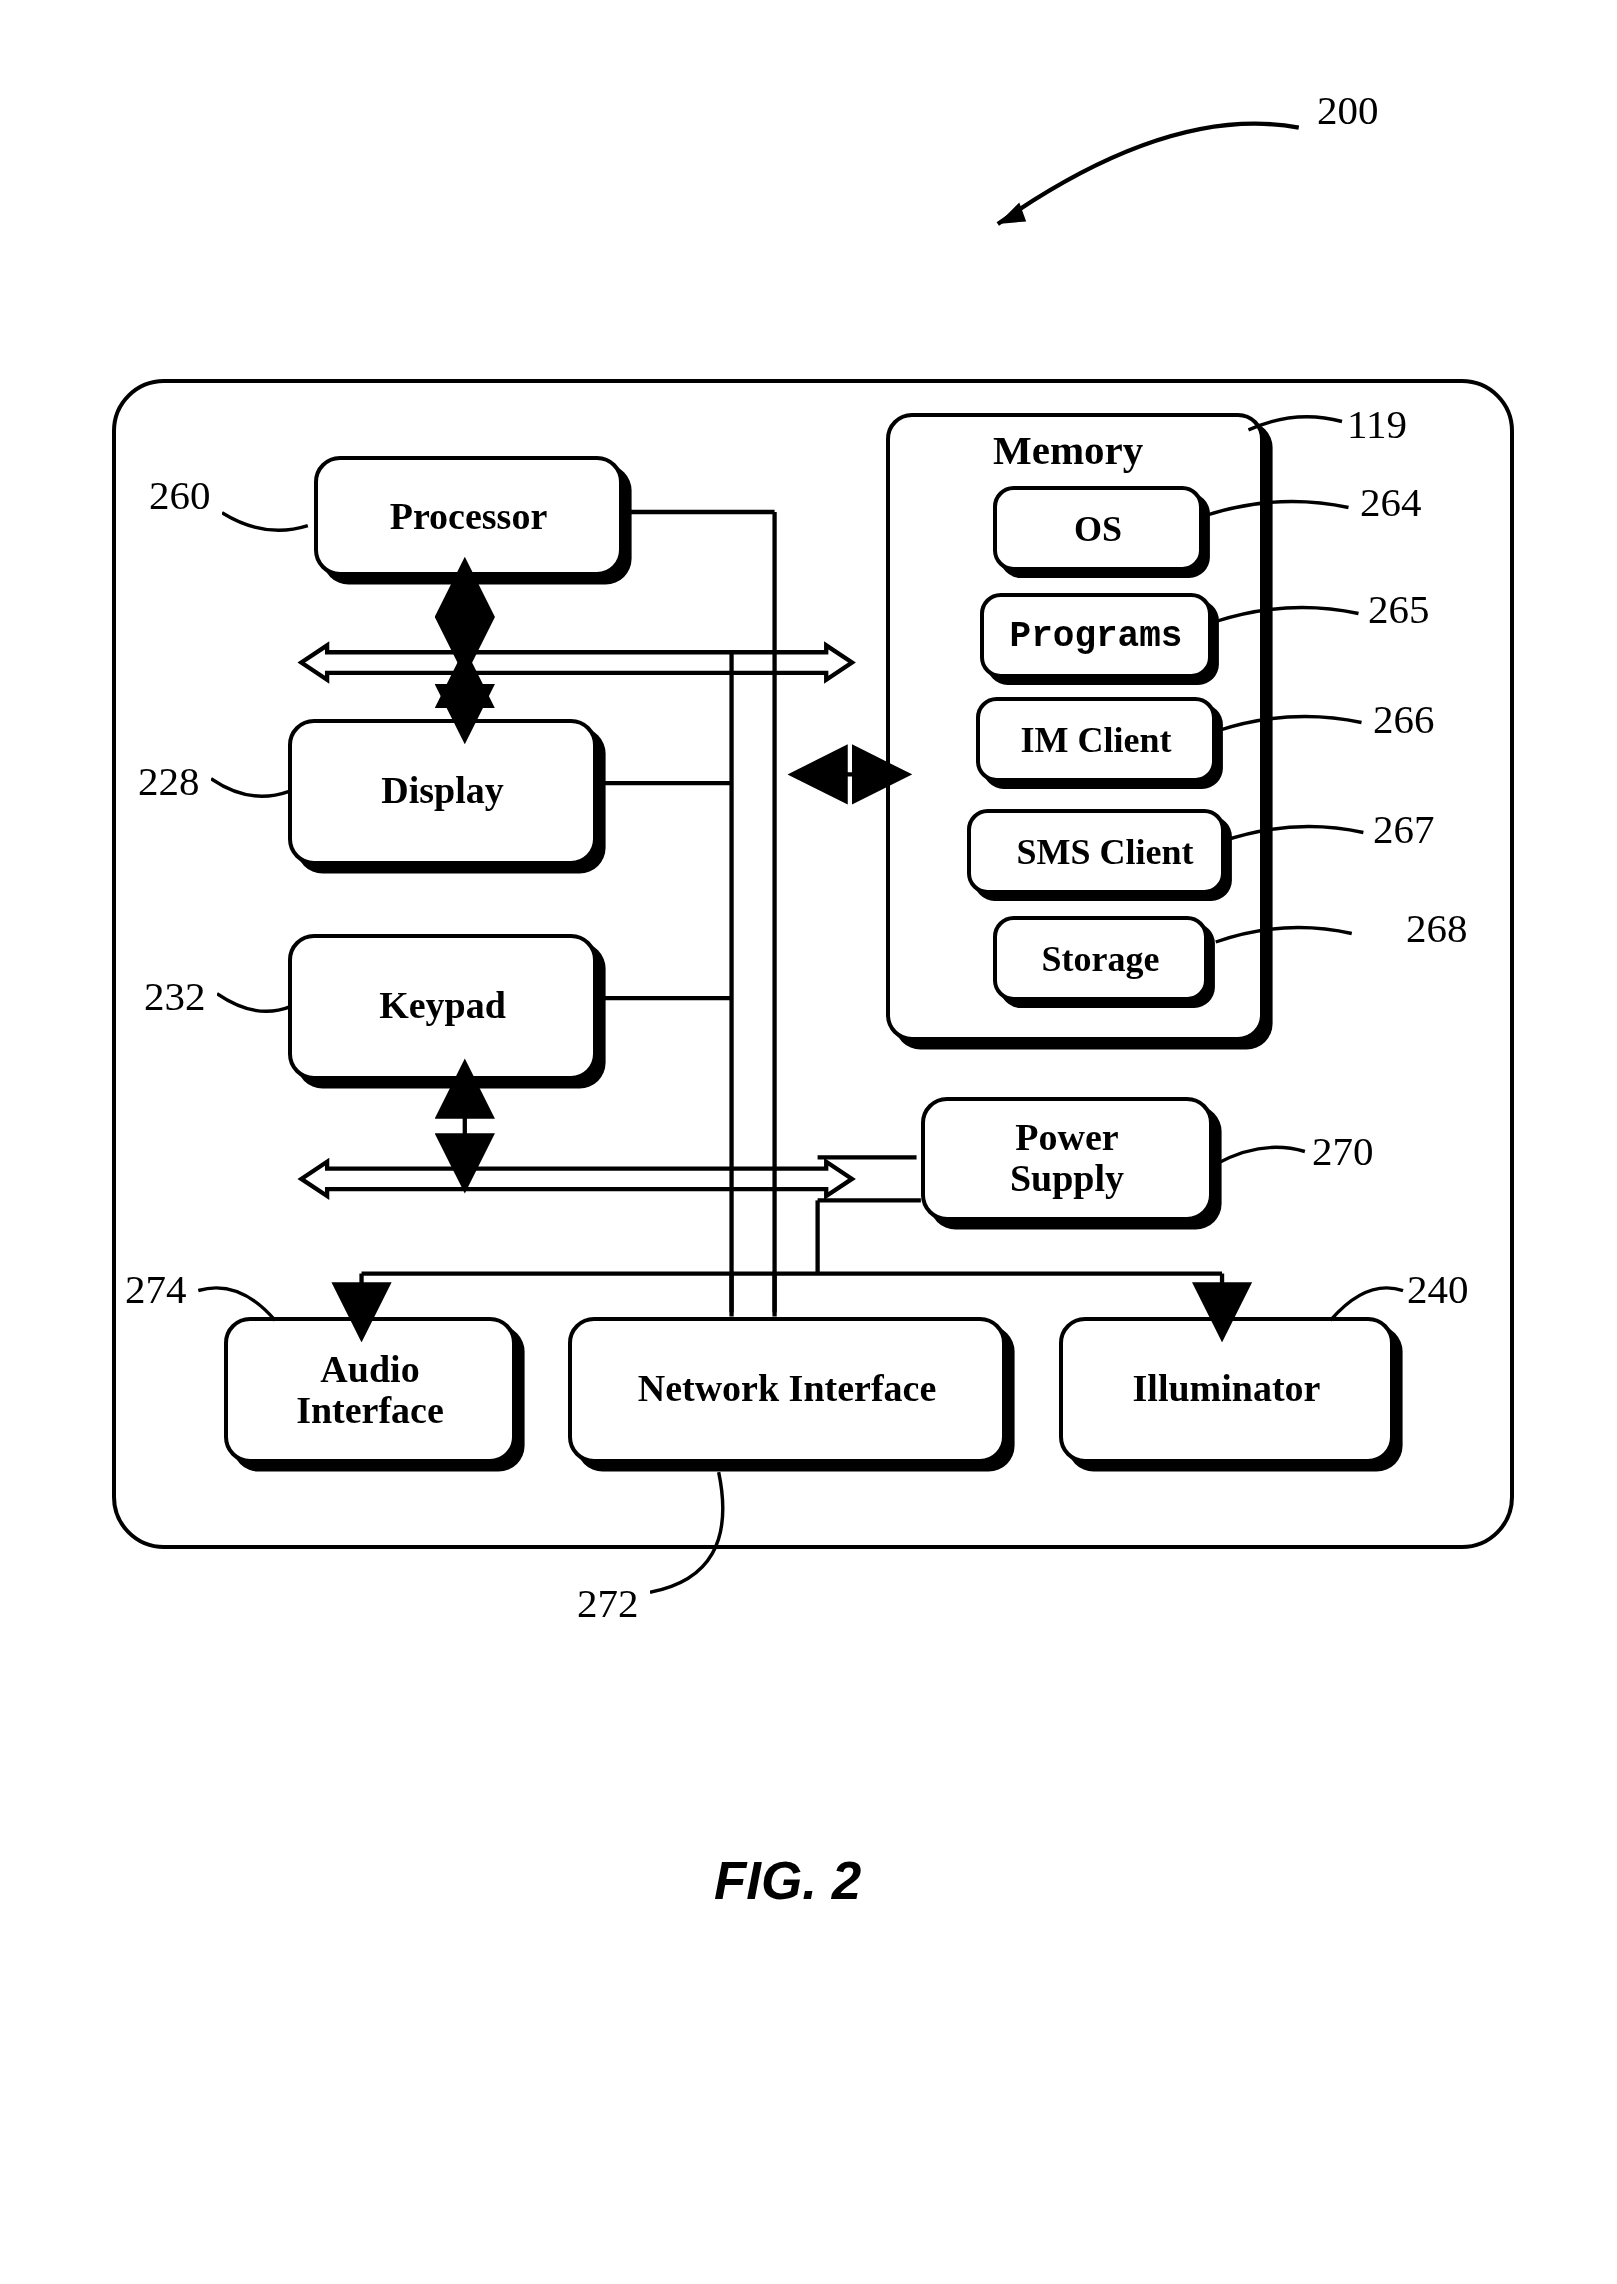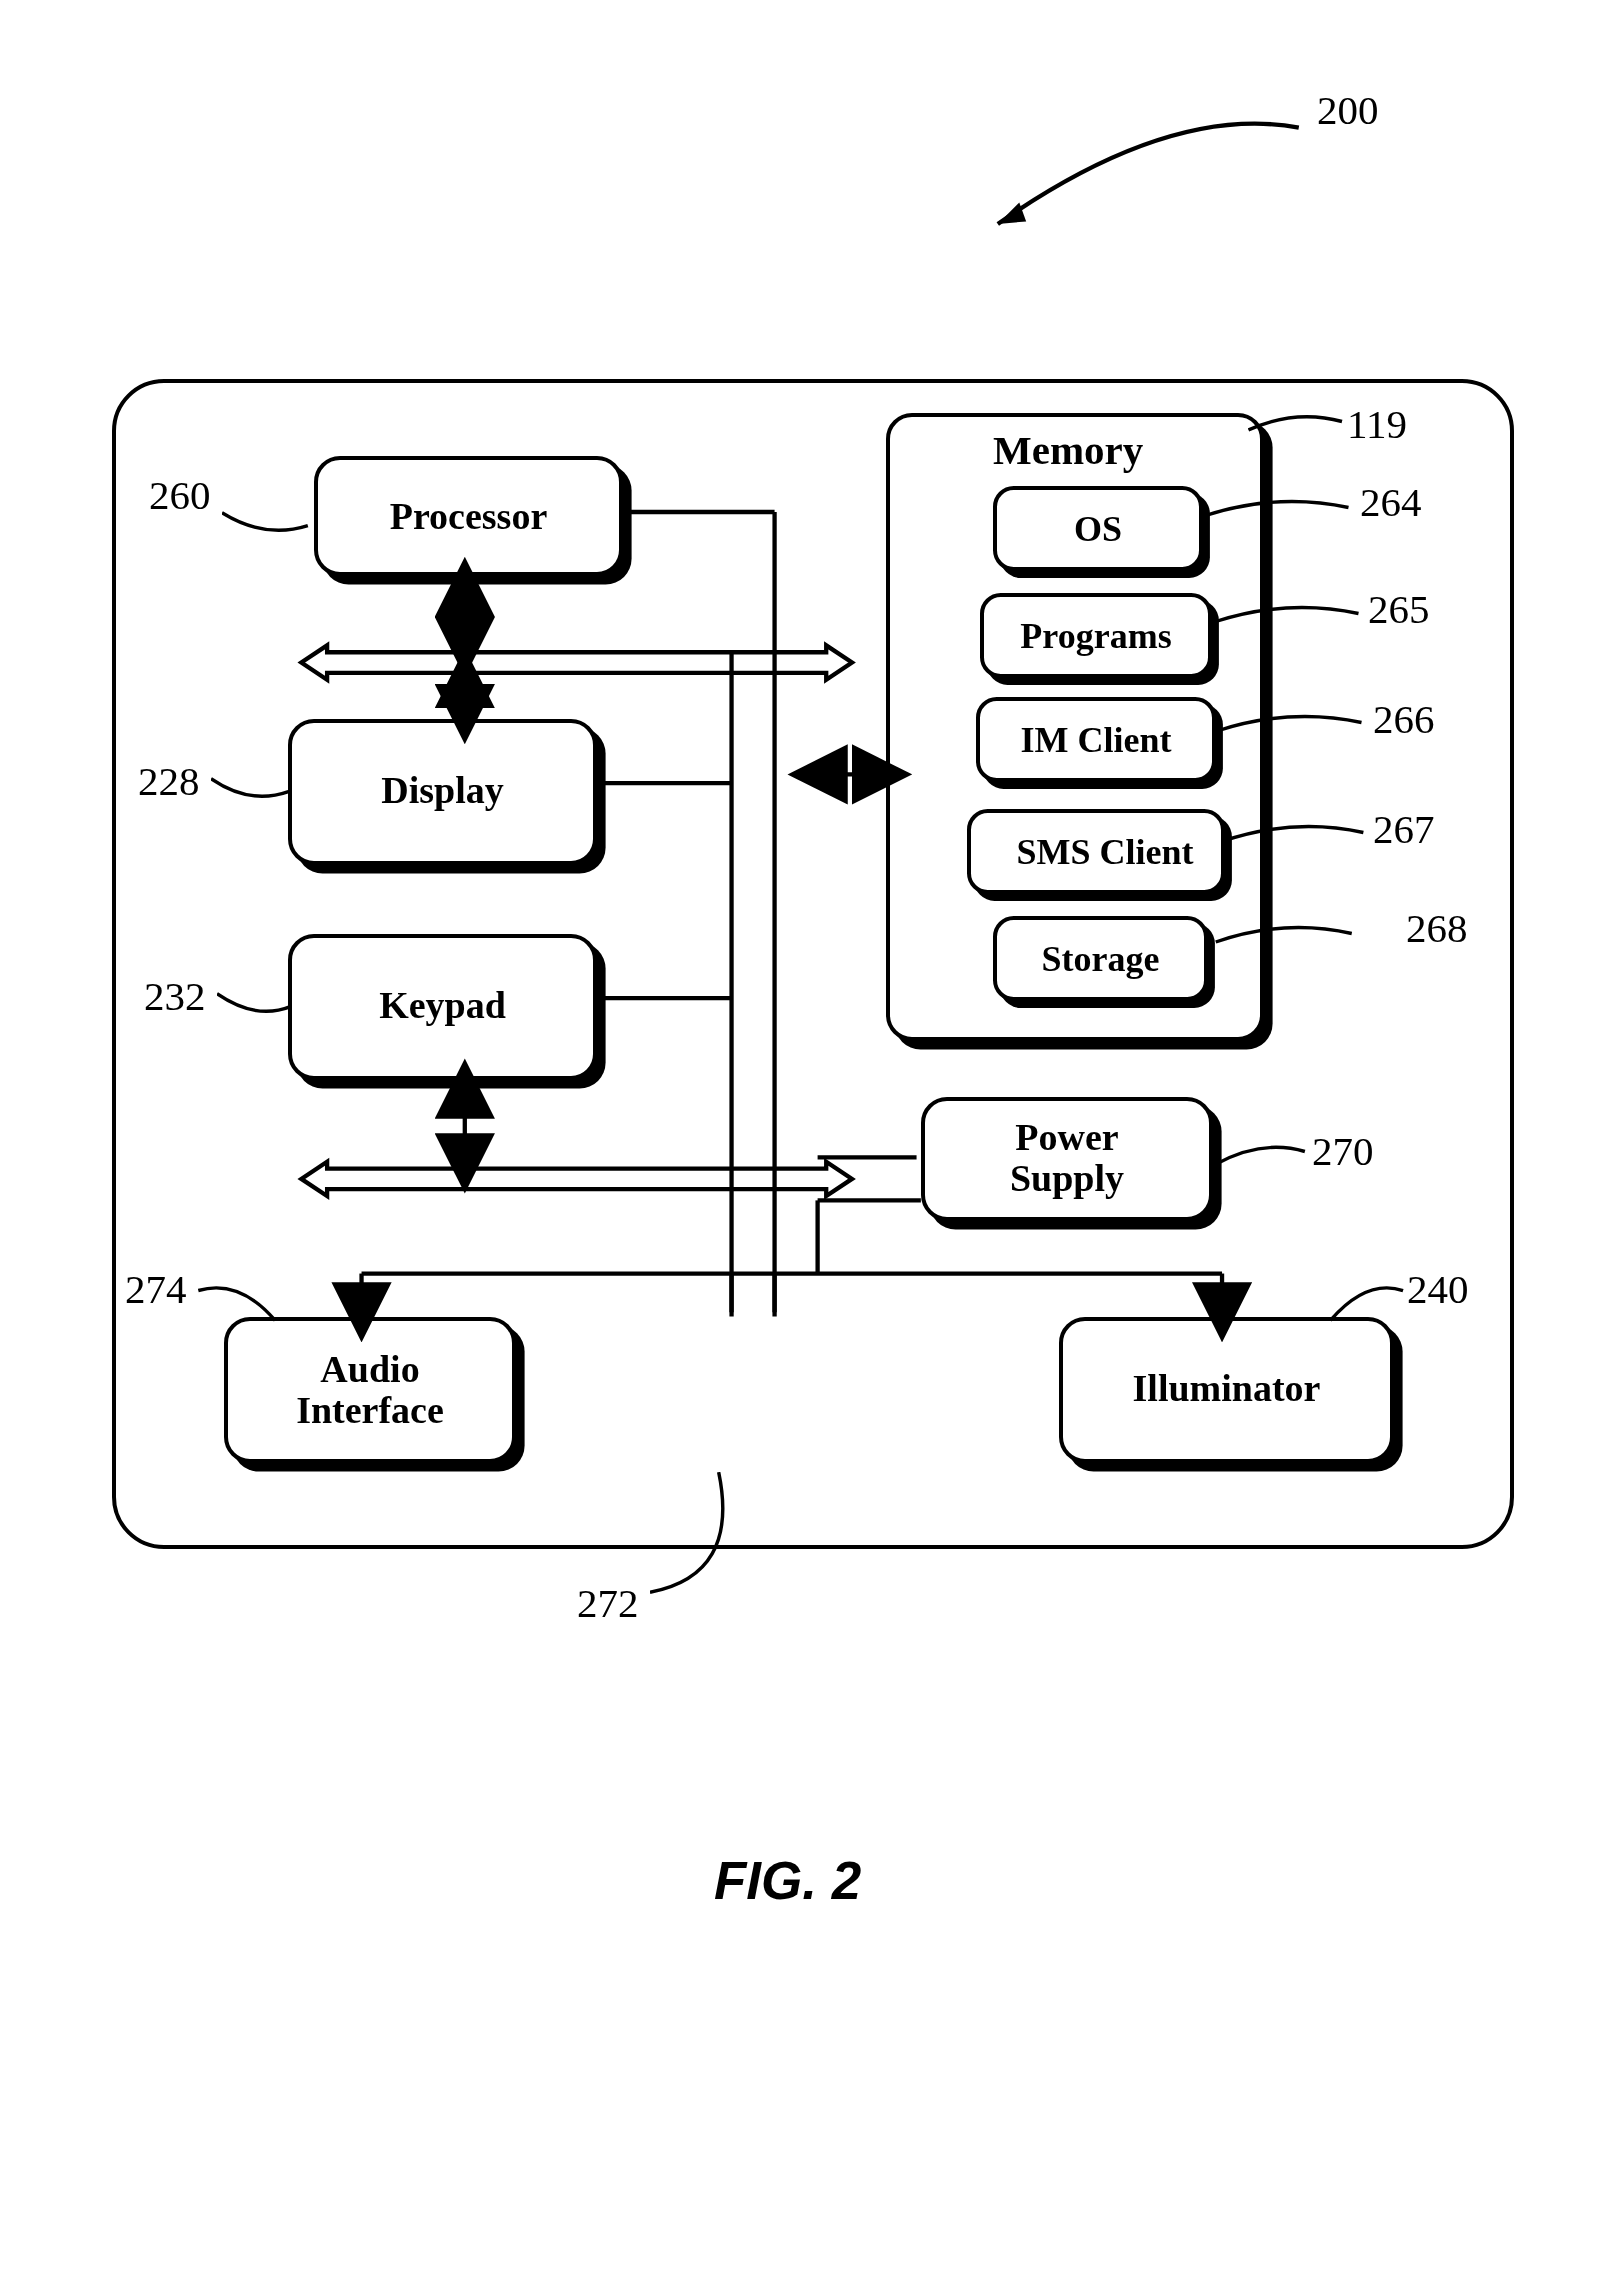--- a/index.html
+++ b/index.html
@@ -116,21 +116,21 @@
     <path d="M 0 25 Q 45 56 85 40" stroke="#000" stroke-width="4" fill="none"></path>
   </svg>
 
   <div class="memory-block" style="left:886px; top:413px; width:370px; height:620px;">
     <div class="memory-title" style="left:103px; top:8.6px;">Memory</div>
 
     <div class="small-block" style="left:103px; top:69px; width:202px; height:77px;">
       <div class="label" style="top:20.7px; font-weight:bold;">OS</div>
     </div>
 
-    <div class="small-block" style="left:90px; top:176px; width:224px; height:77px;">
+    <div class="small-block" style="left:90px; top:176px; width:224px; height:77px;font-family:Liberation Mono, monospace;">
       <div class="label" style="top:20.7px; font-weight:bold;">Programs</div>
     </div>
 
     <div class="small-block" style="left:86px; top:280px; width:232px; height:77px;">
       <div class="label" style="top:20.7px; font-weight:bold;">IM Client</div>
     </div>
 
     <div class="small-block" style="left:77px; top:392px; width:250px; height:77px;">
       <div class="label" style="top:20.7px; font-weight:bold;padding-left:18px;">SMS Client</div>
     </div>
@@ -179,20 +179,23 @@
   </svg>
 
   <div class="block" style="left:224px; top:1317px; width:284px; height:138px;">
     <div class="label" style="top:27.5px; font-weight:bold;">Audio<br>Interface</div>
   </div>
   <div class="ref-num" style="left:125px; top:1265px;">274</div>
   <svg class="connectors" style="left:198px; top:1282px;" width="86" height="47" viewBox="0 0 100 55">
     <path d="M 0 10 Q 48 -4 90 45" stroke="#000" stroke-width="4" fill="none"></path>
   </svg>
 
+  <div class="block" style="left:568px; top:1317px; width:430px; height:138px;">
+    <div class="label" style="top:47px; font-weight:bold;">Network Interface</div>
+  </div>
   <div class="ref-num" style="left:577px; top:1579px;">272</div>
   <svg class="connectors" style="left:650px; top:1472px;" width="103" height="129" viewBox="0 0 120 150">
     <path d="M 80 0 Q 105 120 0 140" stroke="#000" stroke-width="4" fill="none"></path>
   </svg>
 
   <div class="block" style="left:1059px; top:1317px; width:327px; height:138px;">
     <div class="label" style="top:47px; font-weight:bold;">Illuminator</div>
   </div>
   <div class="ref-num" style="left:1407px; top:1265px;">240</div>
   <svg class="connectors" style="left:1330px; top:1282px;" width="82" height="47" viewBox="0 0 95 55">

